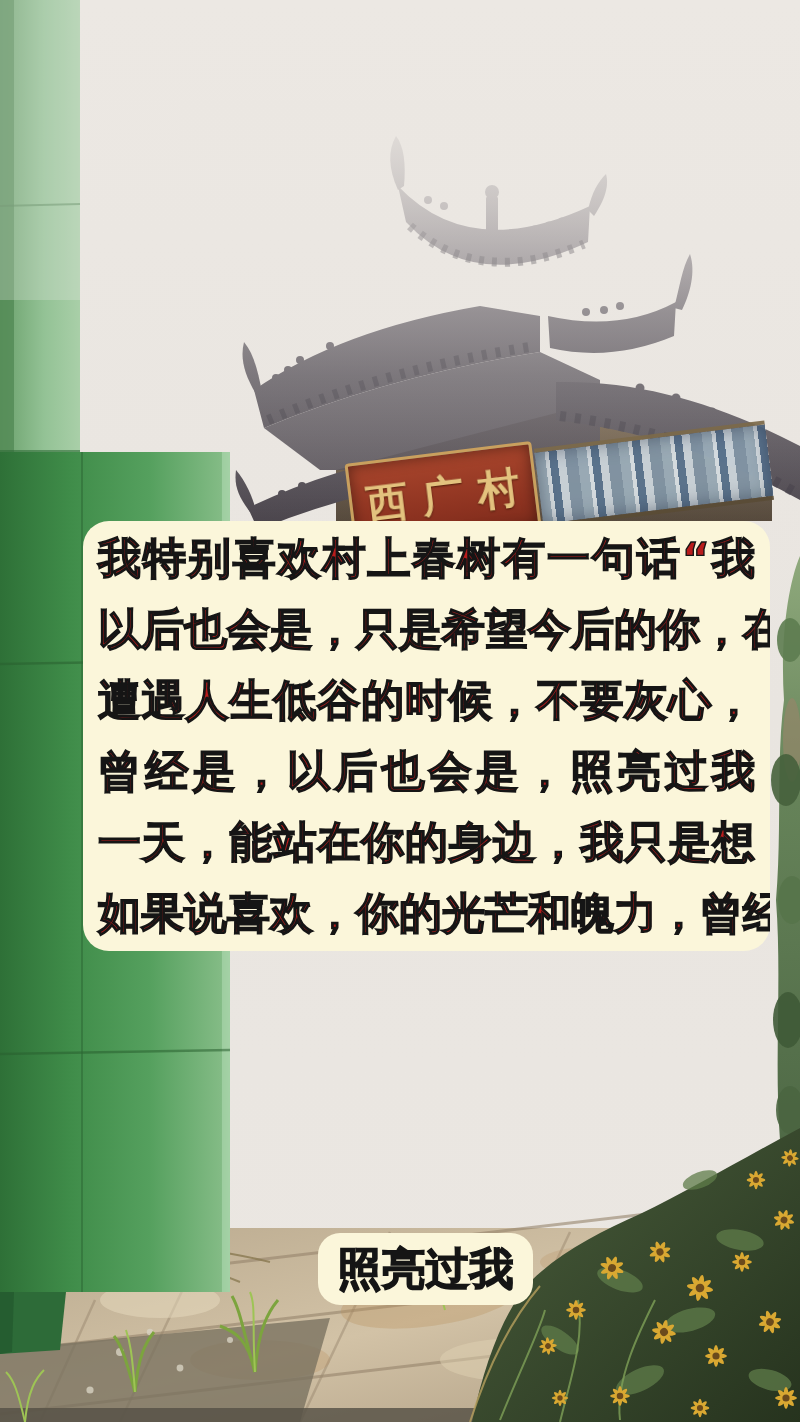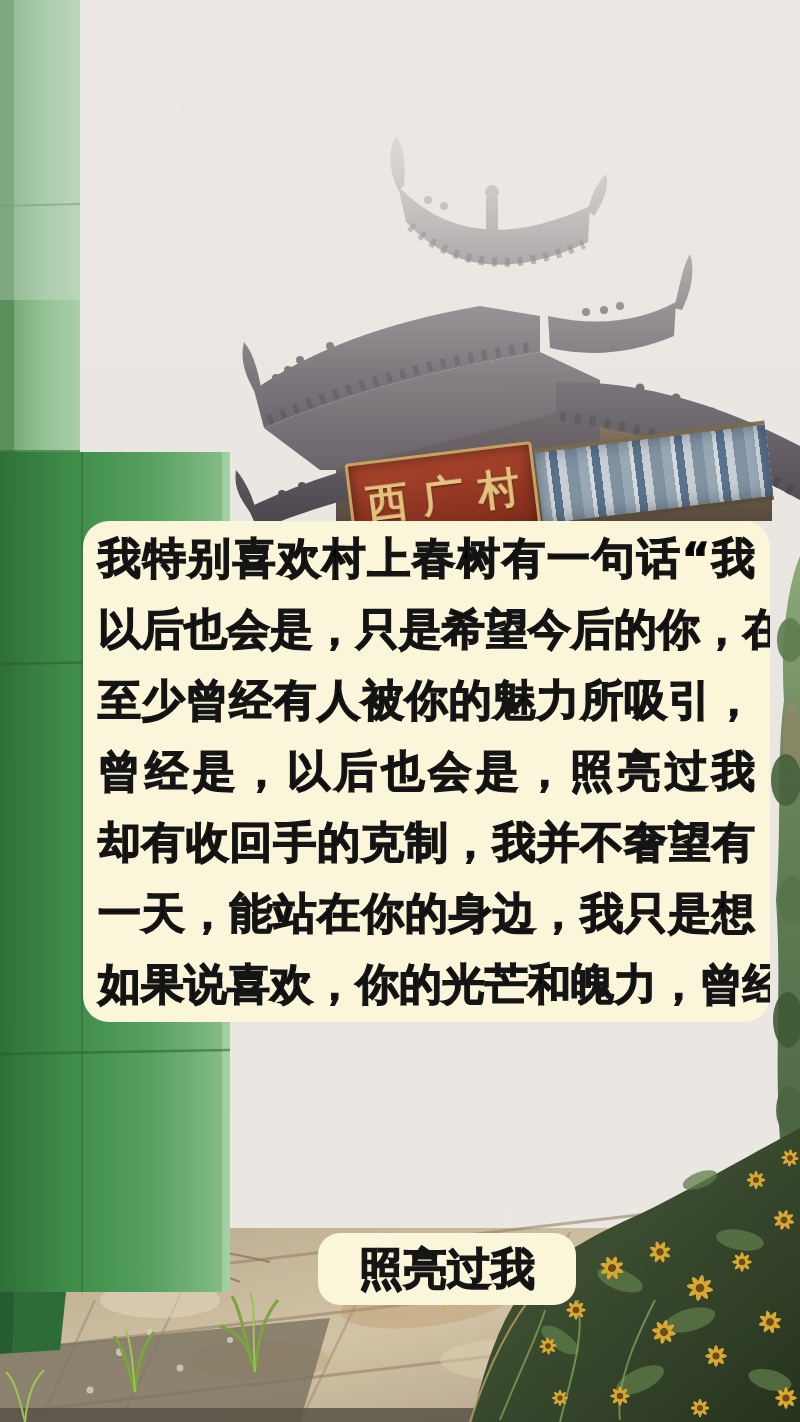--- a/index.html
+++ b/index.html
@@ -36,27 +36,27 @@
     opacity:.92;box-shadow:inset 0 0 18px rgba(30,40,60,.5);
   }
   
   .cap-main{
     position:absolute;left:83px;top:521px;width:687px;
     background:#fbf6da;border-radius:26px;padding:2px 0;
     box-sizing:border-box;
   }
   .cap-line{
     height:71px;line-height:71px;padding:0 15px;
-    font-size:43px;font-weight:900;color:#000000;
+    font-size:43px;font-weight:900;color:#b91c1c;
     -webkit-text-stroke:1.4px #151515;
     text-align:justify;text-align-last:justify;text-justify:inter-ideograph;
     white-space:nowrap;overflow:hidden;
   }
   .cap-last{
-    position:absolute;left:318px;top:1233px;width:258px;height:72px;
+    position:absolute;left:318px;top:1233px;width:215px;height:72px;
     background:#fbf6da;border-radius:22px;
     text-align:center;line-height:72px;font-size:44px;font-weight:900;
     color:#151515;-webkit-text-stroke:1.4px #151515;
   }
 </style>
 </head>
 <body>
 
 <div id="stage">
 
@@ -290,21 +290,20 @@
   <div class="gate-beam">
     <div class="plaque">
       <span class="plaque-text">西广村</span>
     </div>
     <div class="deco-band"></div>
   </div>
 
   <div class="cap-main">
     <div class="cap-line">我特别喜欢村上春树有一句话“我</div>
     <div class="cap-line">以后也会是，只是希望今后的你，在</div>
-    <div class="cap-line">至少曾经有人被你的魅力所吸引，</div>
+    <div class="cap-line">遭遇人生低谷的时候，不要灰心，</div>
     <div class="cap-line">曾经是，以后也会是，照亮过我</div>
-    <div class="cap-line">却有收回手的克制，我并不奢望有</div>
     <div class="cap-line">一天，能站在你的身边，我只是想</div>
     <div class="cap-line">如果说喜欢，你的光芒和魄力，曾经</div>
   </div>
   <div class="cap-last">照亮过我</div>
 
 </div>
 
 </body></html>

